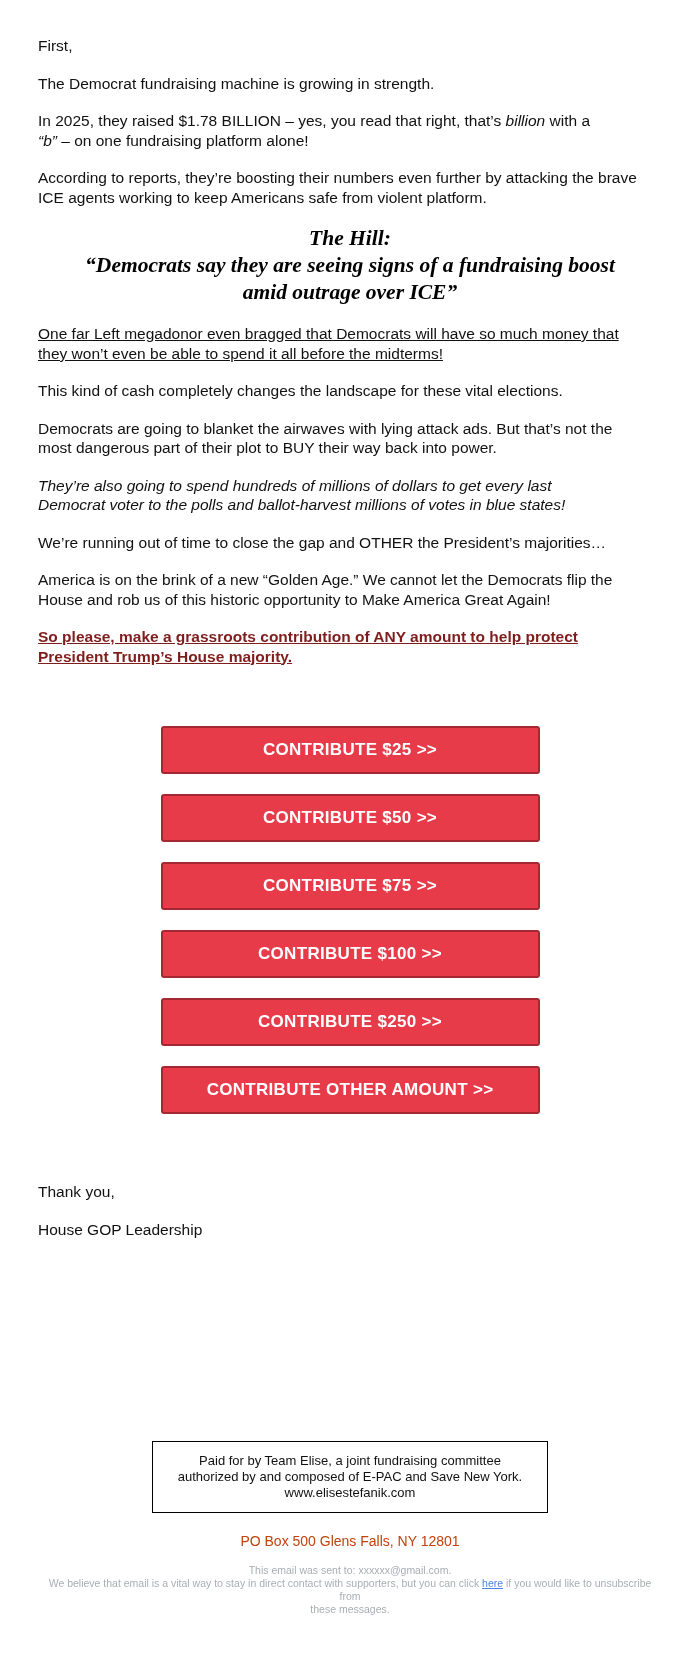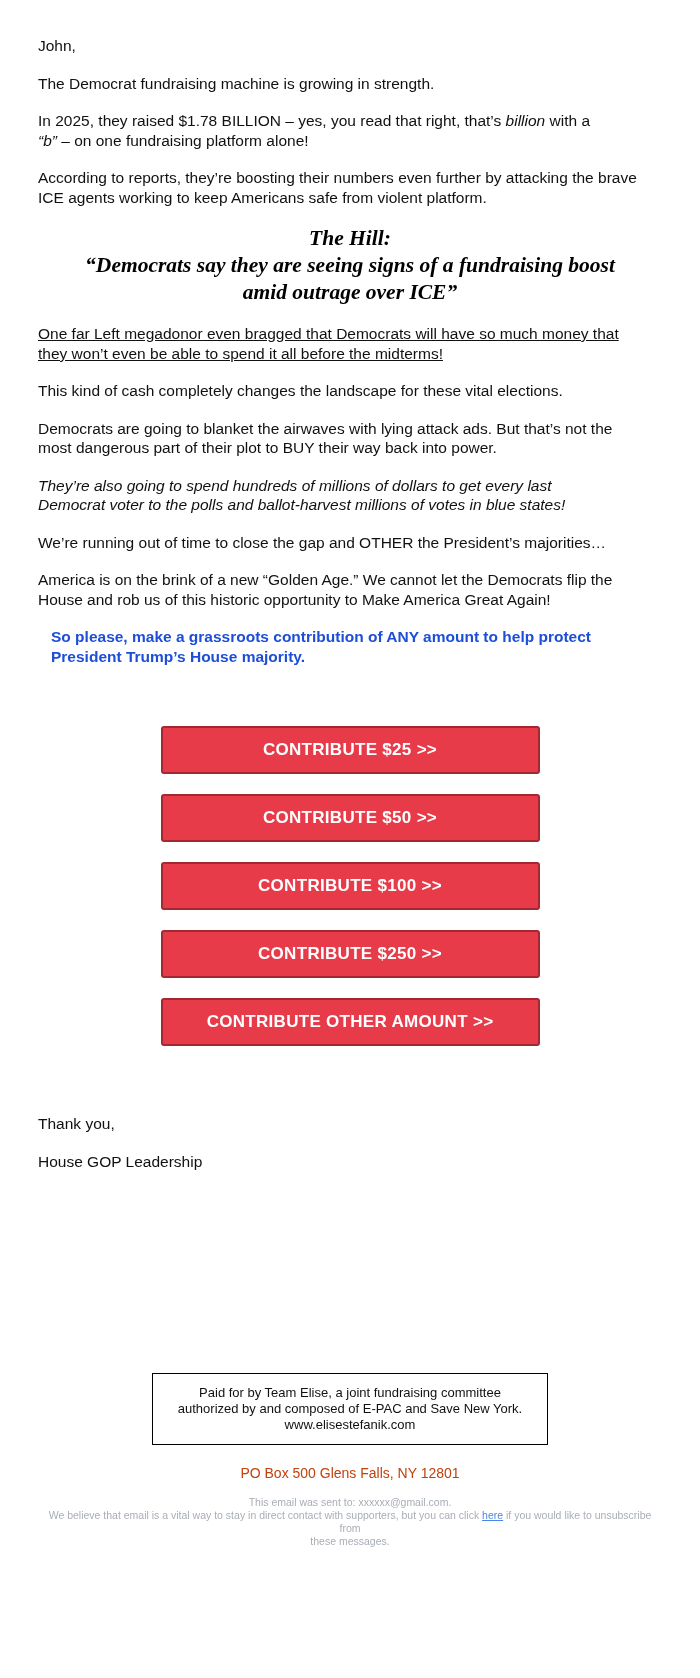--- a/index.html
+++ b/index.html
@@ -16,21 +16,21 @@
   }
   .b { font-weight:normal; }
   .i { font-style:italic; }
   .u { text-decoration:underline; }
   .quote {
     font-family:"Liberation Serif","DejaVu Serif",serif;
     font-weight:bold; font-style:italic; font-size:21.5px; line-height:27px;
     text-align:center; color:#000000; margin:0 0 18px 0; white-space:pre-line;
   }
   .cta {
-    color:#1d4ed8; font-weight:bold; cursor:pointer;margin-left:13px;
+    color:#7f1d1d; font-weight:bold; text-decoration:underline; cursor:pointer;
   }
   .link-black { cursor:pointer; color:#111111; }
   .buttons { margin-top:60px; }
   .btn {
     display:block; width:379px; height:48px; margin:0 auto 20px auto;
     background:#e83b4a; border:2px solid #a32832; border-radius:3px;
     color:#ffffff; font-weight:bold; font-size:17px; line-height:44px;
     text-align:center; letter-spacing:0.3px; text-decoration:none; cursor:pointer;
     font-family:"Liberation Sans","DejaVu Sans",sans-serif;
   }
@@ -49,21 +49,21 @@
     margin-top:14px; text-align:center; font-size:10.5px; line-height:13px;
     color:#a9aeb5; white-space:pre-line;
   }
   .here { color:#4a86e8; text-decoration:underline; cursor:pointer; }
 </style>
 </head>
 <body>
 
 <div class="email">
 
-  <p class="para">John,</p>
+  <p class="para">First,</p>
 
   <p class="para">The Democrat fundraising machine is growing in strength.</p>
 
   <p class="para b"><span>In 2025, they raised $1.78 BILLION – yes, you read that right, that’s </span><span class="i">billion</span><span> with a
 </span><span class="i">“b”</span><span> – on one fundraising platform alone!</span></p>
 
   <p class="para">According to reports, they’re boosting their numbers even further by attacking the brave
 ICE agents working to keep Americans safe from violent platform.</p>
 
   <h2 class="quote">The Hill:
@@ -86,20 +86,21 @@
 
   <p class="para">America is on the brink of a new “Golden Age.” We cannot let the Democrats flip the
 House and rob us of this historic opportunity to Make America Great Again!</p>
 
   <p class="para cta">So please, make a grassroots contribution of ANY amount to help protect
 President Trump’s House majority.</p>
 
   <div class="buttons">
     <a class="btn">CONTRIBUTE $25 &gt;&gt;</a>
     <a class="btn">CONTRIBUTE $50 &gt;&gt;</a>
+    <a class="btn">CONTRIBUTE $75 &gt;&gt;</a>
     <a class="btn">CONTRIBUTE $100 &gt;&gt;</a>
     <a class="btn">CONTRIBUTE $250 &gt;&gt;</a>
     <a class="btn">CONTRIBUTE OTHER AMOUNT &gt;&gt;</a>
   </div>
 
   <div class="signoff">
     <p class="para">Thank you,</p>
     <p class="para">House GOP Leadership</p>
   </div>
 

